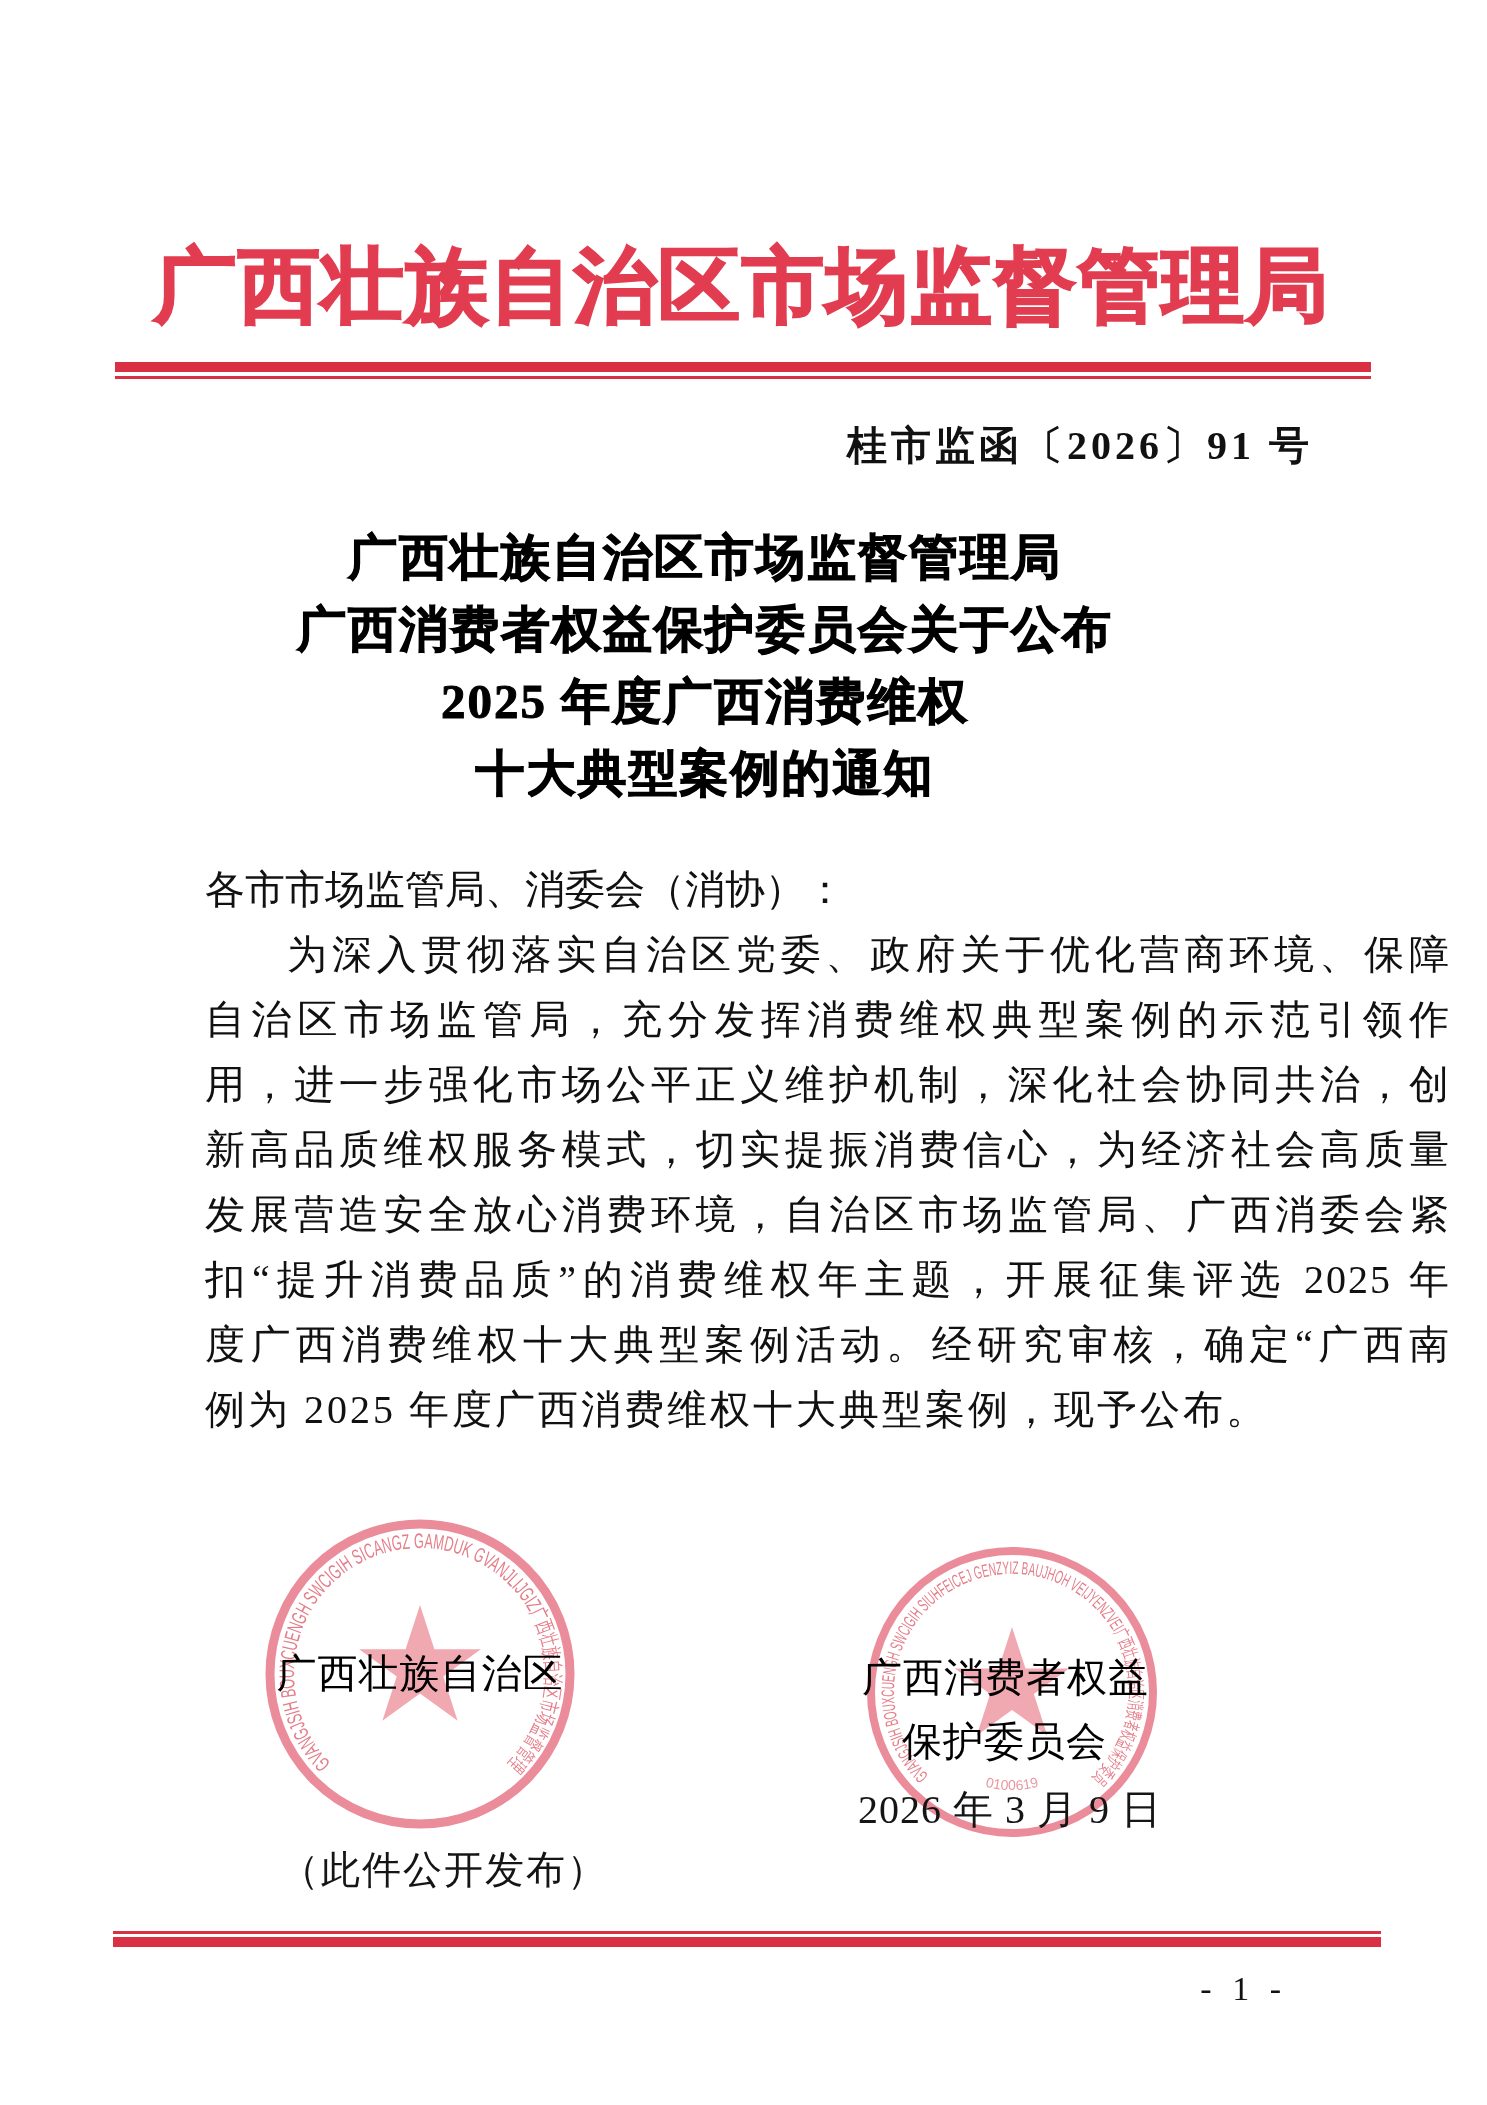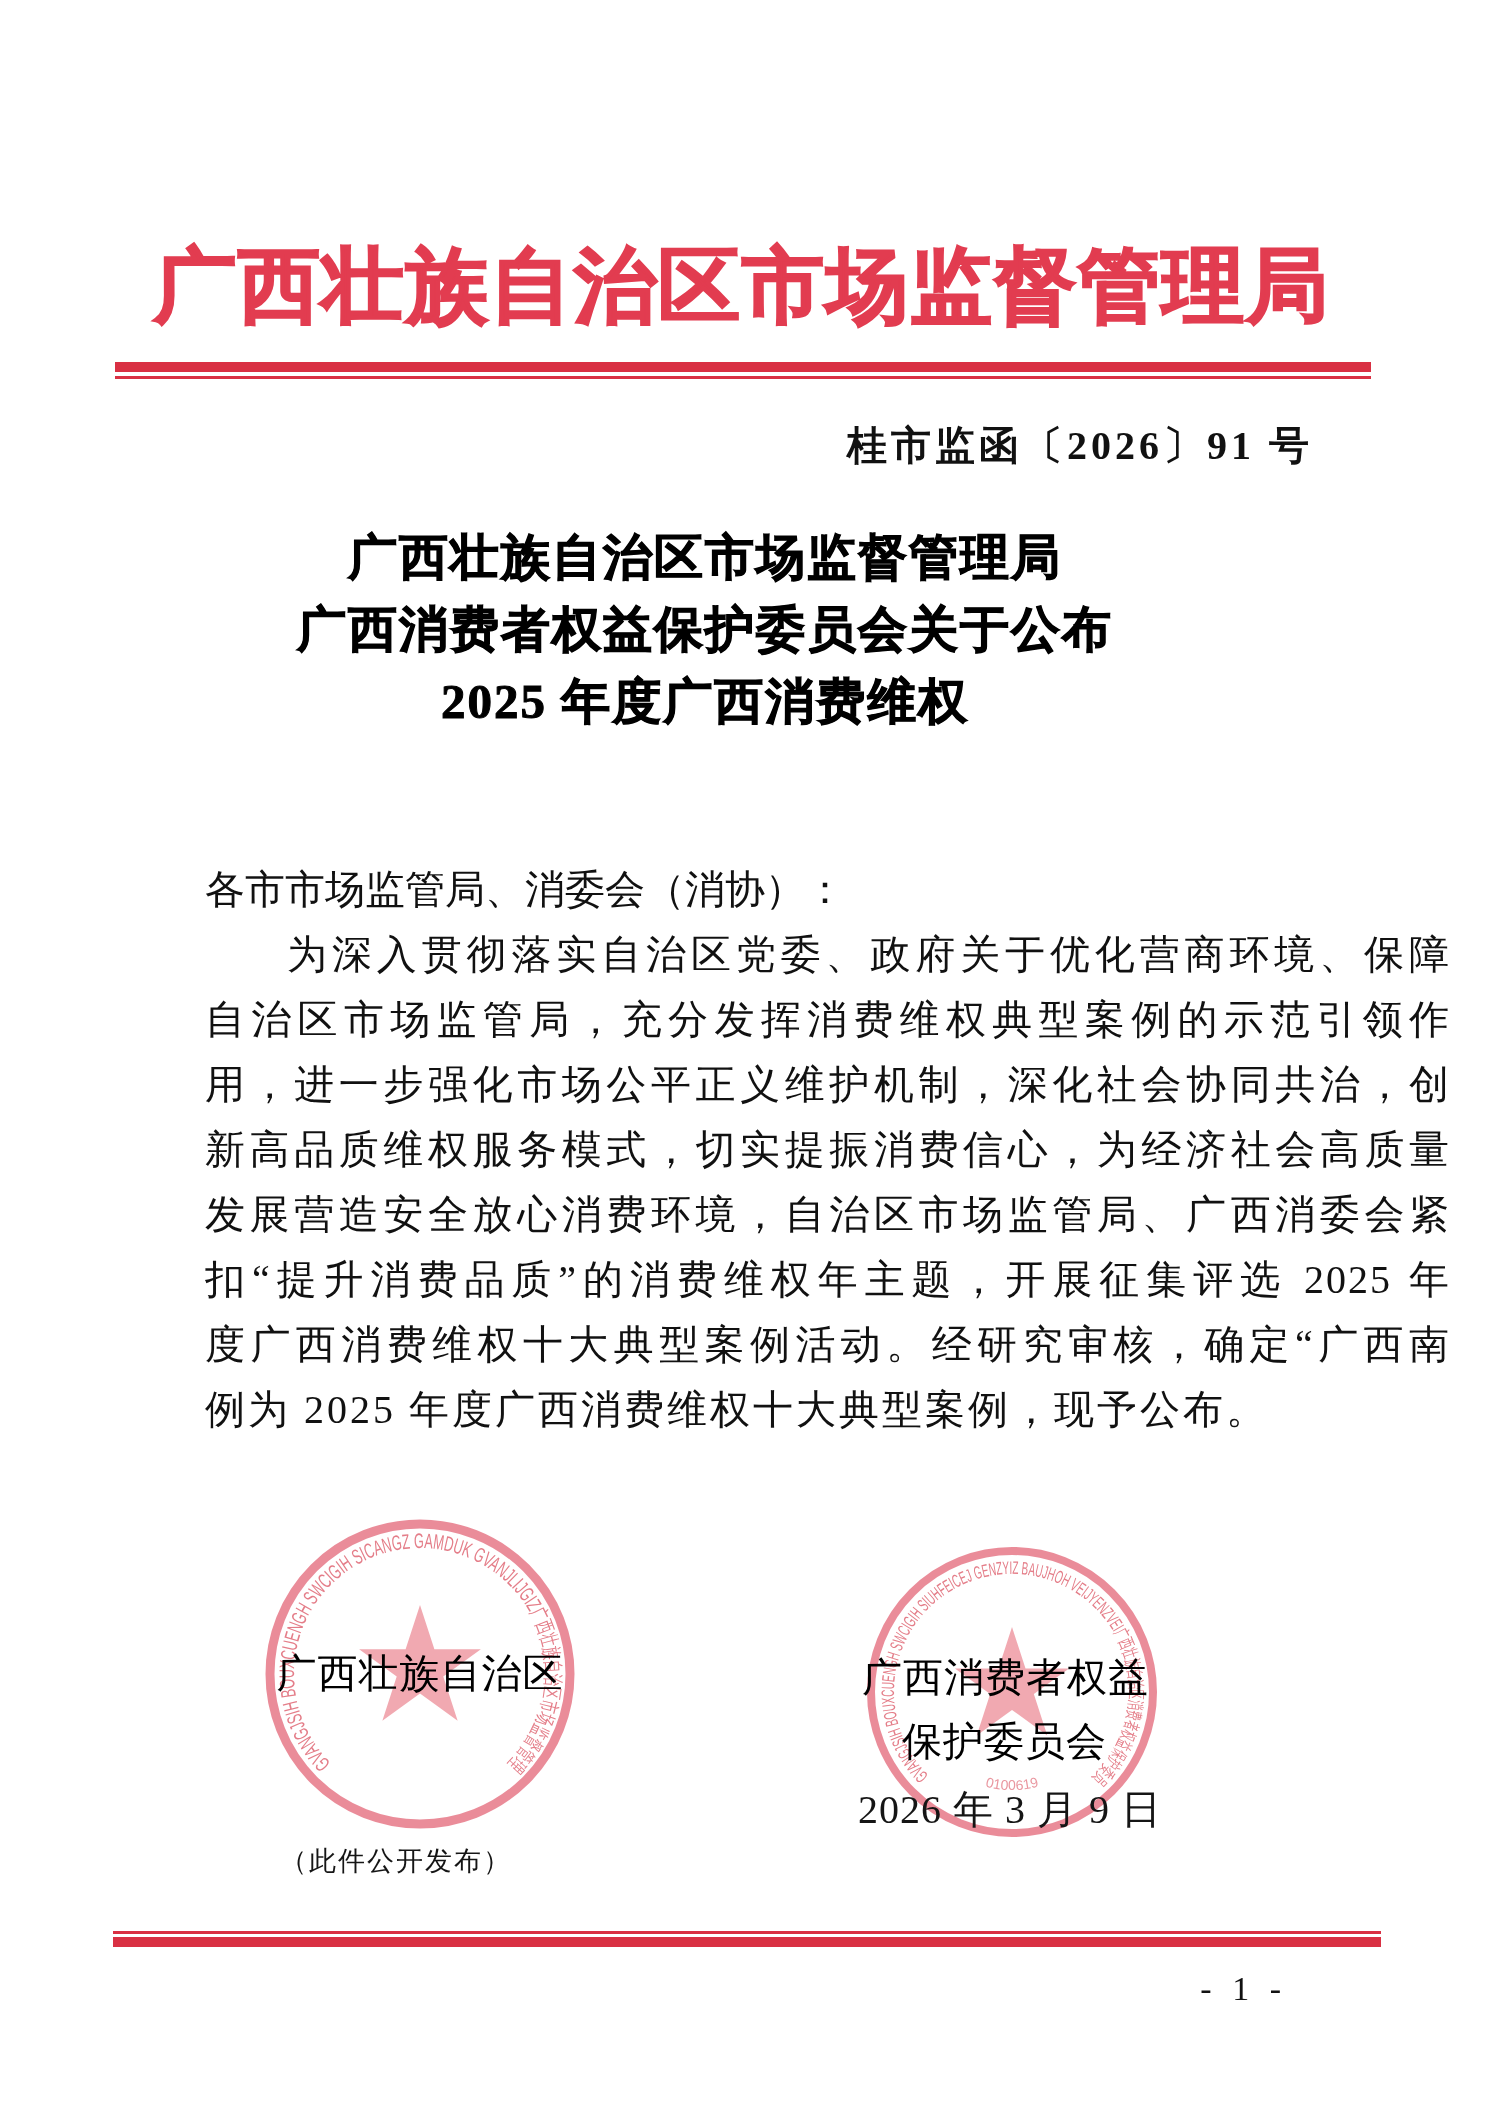--- a/index.html
+++ b/index.html
@@ -72,21 +72,21 @@
     fill:#e2737f;
   }
   .overlay-text{
     position:absolute;
     font-size:40px;color:#000000;
     letter-spacing:1px;white-space:nowrap;
     text-align:center;
   }
   .publish-note{
     position:absolute;top:1843px;left:280px;
-    font-size:27px;color:#151515;letter-spacing:2px;white-space:nowrap;
+    font-size:39px;color:#151515;letter-spacing:2px;white-space:nowrap;
   }
   .sign-date{
     position:absolute;top:1782px;left:858px;
     font-size:40px;color:#151515;letter-spacing:1px;white-space:nowrap;
   }
 
   
   .foot-rule{position:absolute;left:113px;top:1931px;width:1268px;}
   .foot-rule .thin{height:3px;background:#d93043;}
   .foot-rule .gap{height:3px;background:#ffffff;}
@@ -107,20 +107,21 @@
     <div class="gap"></div>
     <div class="thin"></div>
   </div>
 
   <div class="doc-number">桂市监函〔2026〕91 号</div>
 
   <div class="title-block">
     <div class="title-line">广西壮族自治区市场监督管理局</div>
     <div class="title-line">广西消费者权益保护委员会关于公布</div>
     <div class="title-line">2025 年度广西消费维权</div>
+    <div class="title-line">十大典型案例的通知</div>
   </div>
 
   <div class="body-block">
     <div class="b-line">各市市场监管局、消委会（消协）：</div>
     <div class="b-just b-indent">为深入贯彻落实自治区党委、政府关于优化营商环境、保障</div>
     <div class="b-just">自治区市场监管局，充分发挥消费维权典型案例的示范引领作</div>
     <div class="b-just">用，进一步强化市场公平正义维护机制，深化社会协同共治，创</div>
     <div class="b-just">新高品质维权服务模式，切实提振消费信心，为经济社会高质量</div>
     <div class="b-just">发展营造安全放心消费环境，自治区市场监管局、广西消委会紧</div>
     <div class="b-just">扣“提升消费品质”的消费维权年主题，开展征集评选 2025 年</div>

